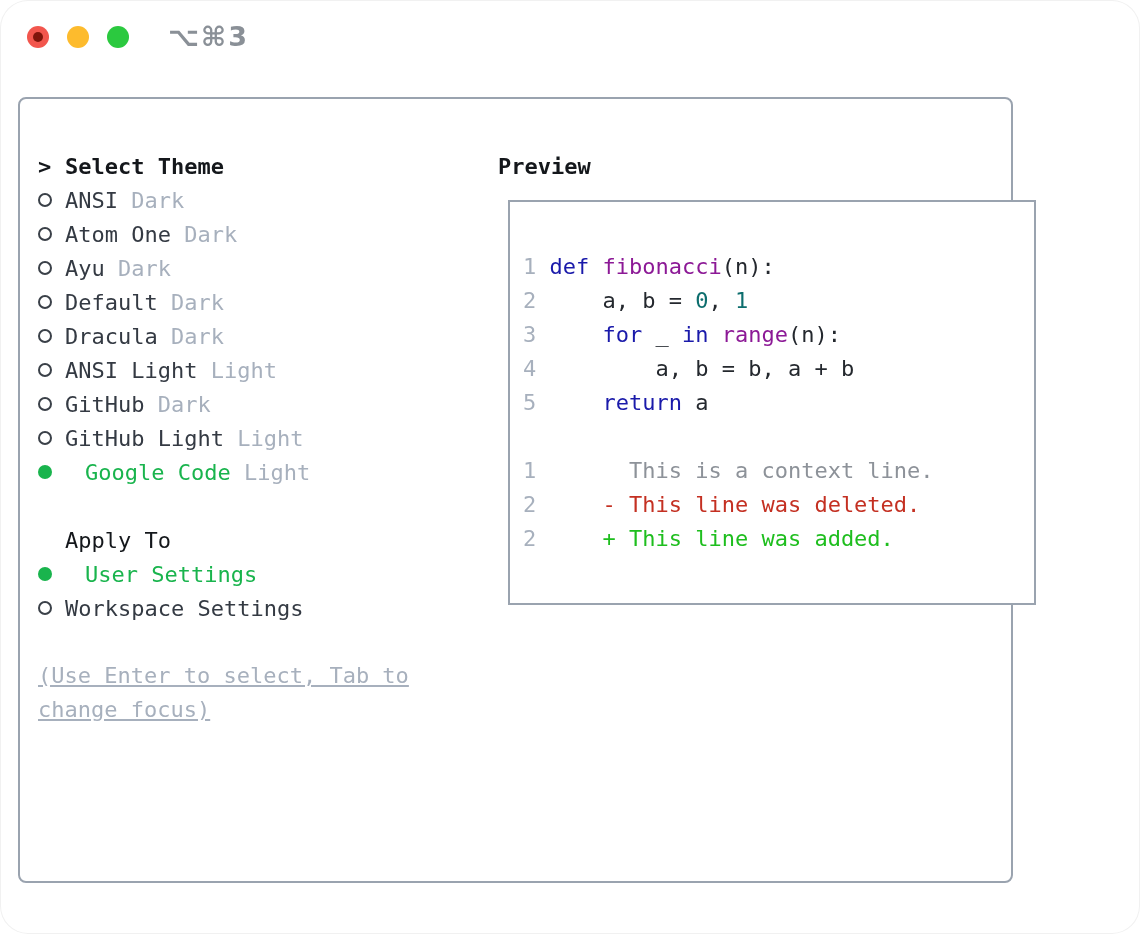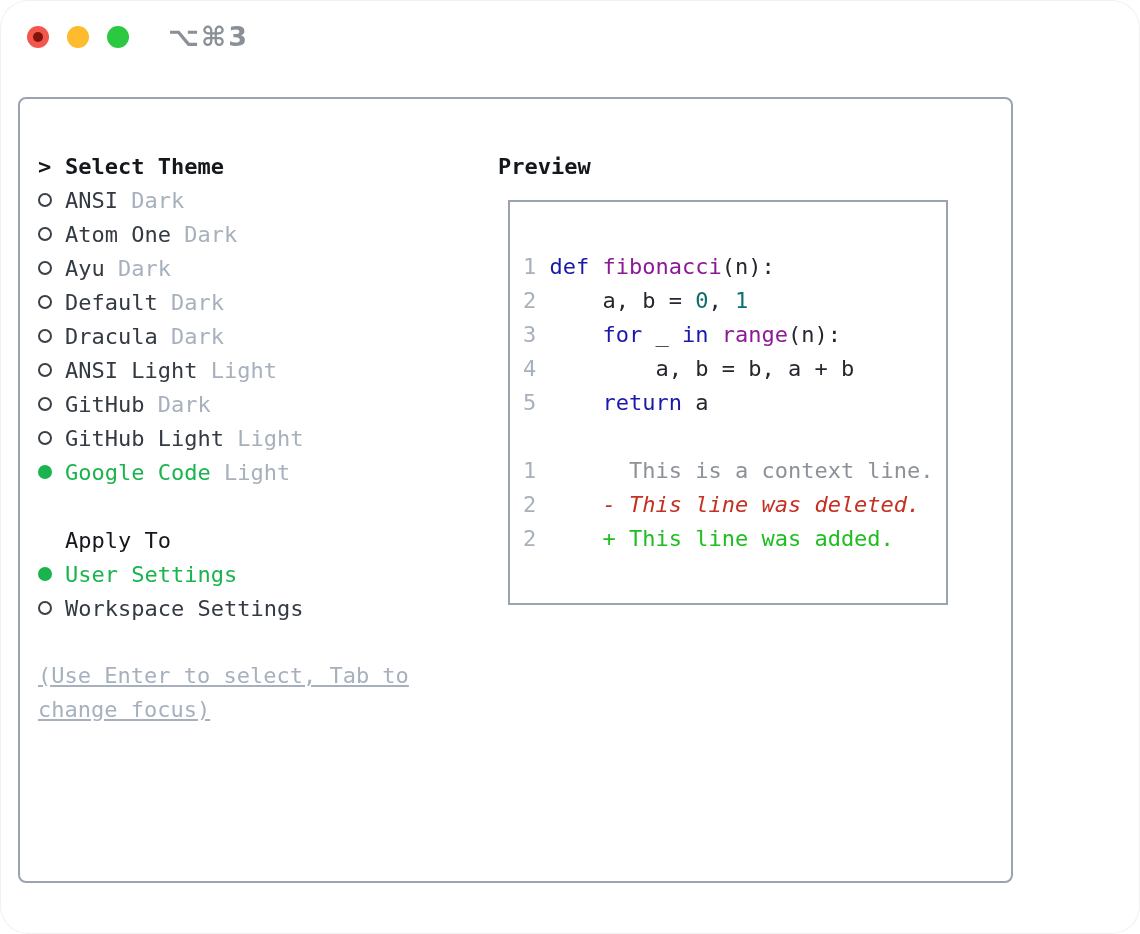--- a/index.html
+++ b/index.html
@@ -44,47 +44,47 @@
   }
   
   .left-col{position:absolute;left:18px;top:50px;width:445px;}
   .row{display:flex;align-items:center;height:34px;font-size:22px;color:var(--text-dark);}
   .marker{width:27px;display:flex;align-items:center;flex:none;}
   .circle{width:14px;height:14px;border-radius:50%;border:2px solid #3a4048;}
   .circle.filled{border:none;background:var(--green);}
   .prefix{font-weight:700;color:var(--text-black);font-size:22px;}
   .row-label{white-space:pre;}
   .hdr .row-label{font-weight:700;color:var(--text-black);}
-  .t-name.sel{color:var(--green);}
+  .t-name.sel{color:var(--green);margin-left:20px;}
   .t-var{color:var(--muted);margin-top:6px;}
   .apply-hdr .row-label{color:var(--text-black);}
   .spacer{height:34px;}
   .help{
     width:420px;font-size:22px;line-height:34px;color:var(--muted);
     word-wrap:break-word;
     text-decoration:underline;
   }
   
   .preview-label{
     position:absolute;left:478px;top:50px;height:34px;display:flex;align-items:center;
     font-size:22px;font-weight:700;color:var(--text-black);
   }
   .preview-box{
-    position:absolute;left:488px;top:101px;width:440px;height:405px;
+    position:absolute;left:488px;top:101px;width:528px;height:405px;
     border:2px solid var(--border);background:#fff;
     padding:48px 8px 0 13px;overflow:hidden;
   }
   .pline{height:34px;line-height:34px;font-size:22px;white-space:pre;color:var(--plain);}
   .lnum{display:inline-block;width:2ch;color:var(--muted);white-space:pre;}
   .tok-keyword{color:var(--kw);}
   .tok-function{color:var(--fn);}
   .tok-number{color:var(--num);}
   .tok-plain{color:var(--plain);}
   .diff-context{color:var(--ctx);}
-  .diff-deleted{color:var(--del);font-style:italic;}
+  .diff-deleted{color:var(--del);}
   .diff-added{color:var(--add);}
 </style>
 </head>
 <body>
 
 <div class="window">
 
   <div class="traffic">
     <span class="tl red">
         <span class="dot"></span>

